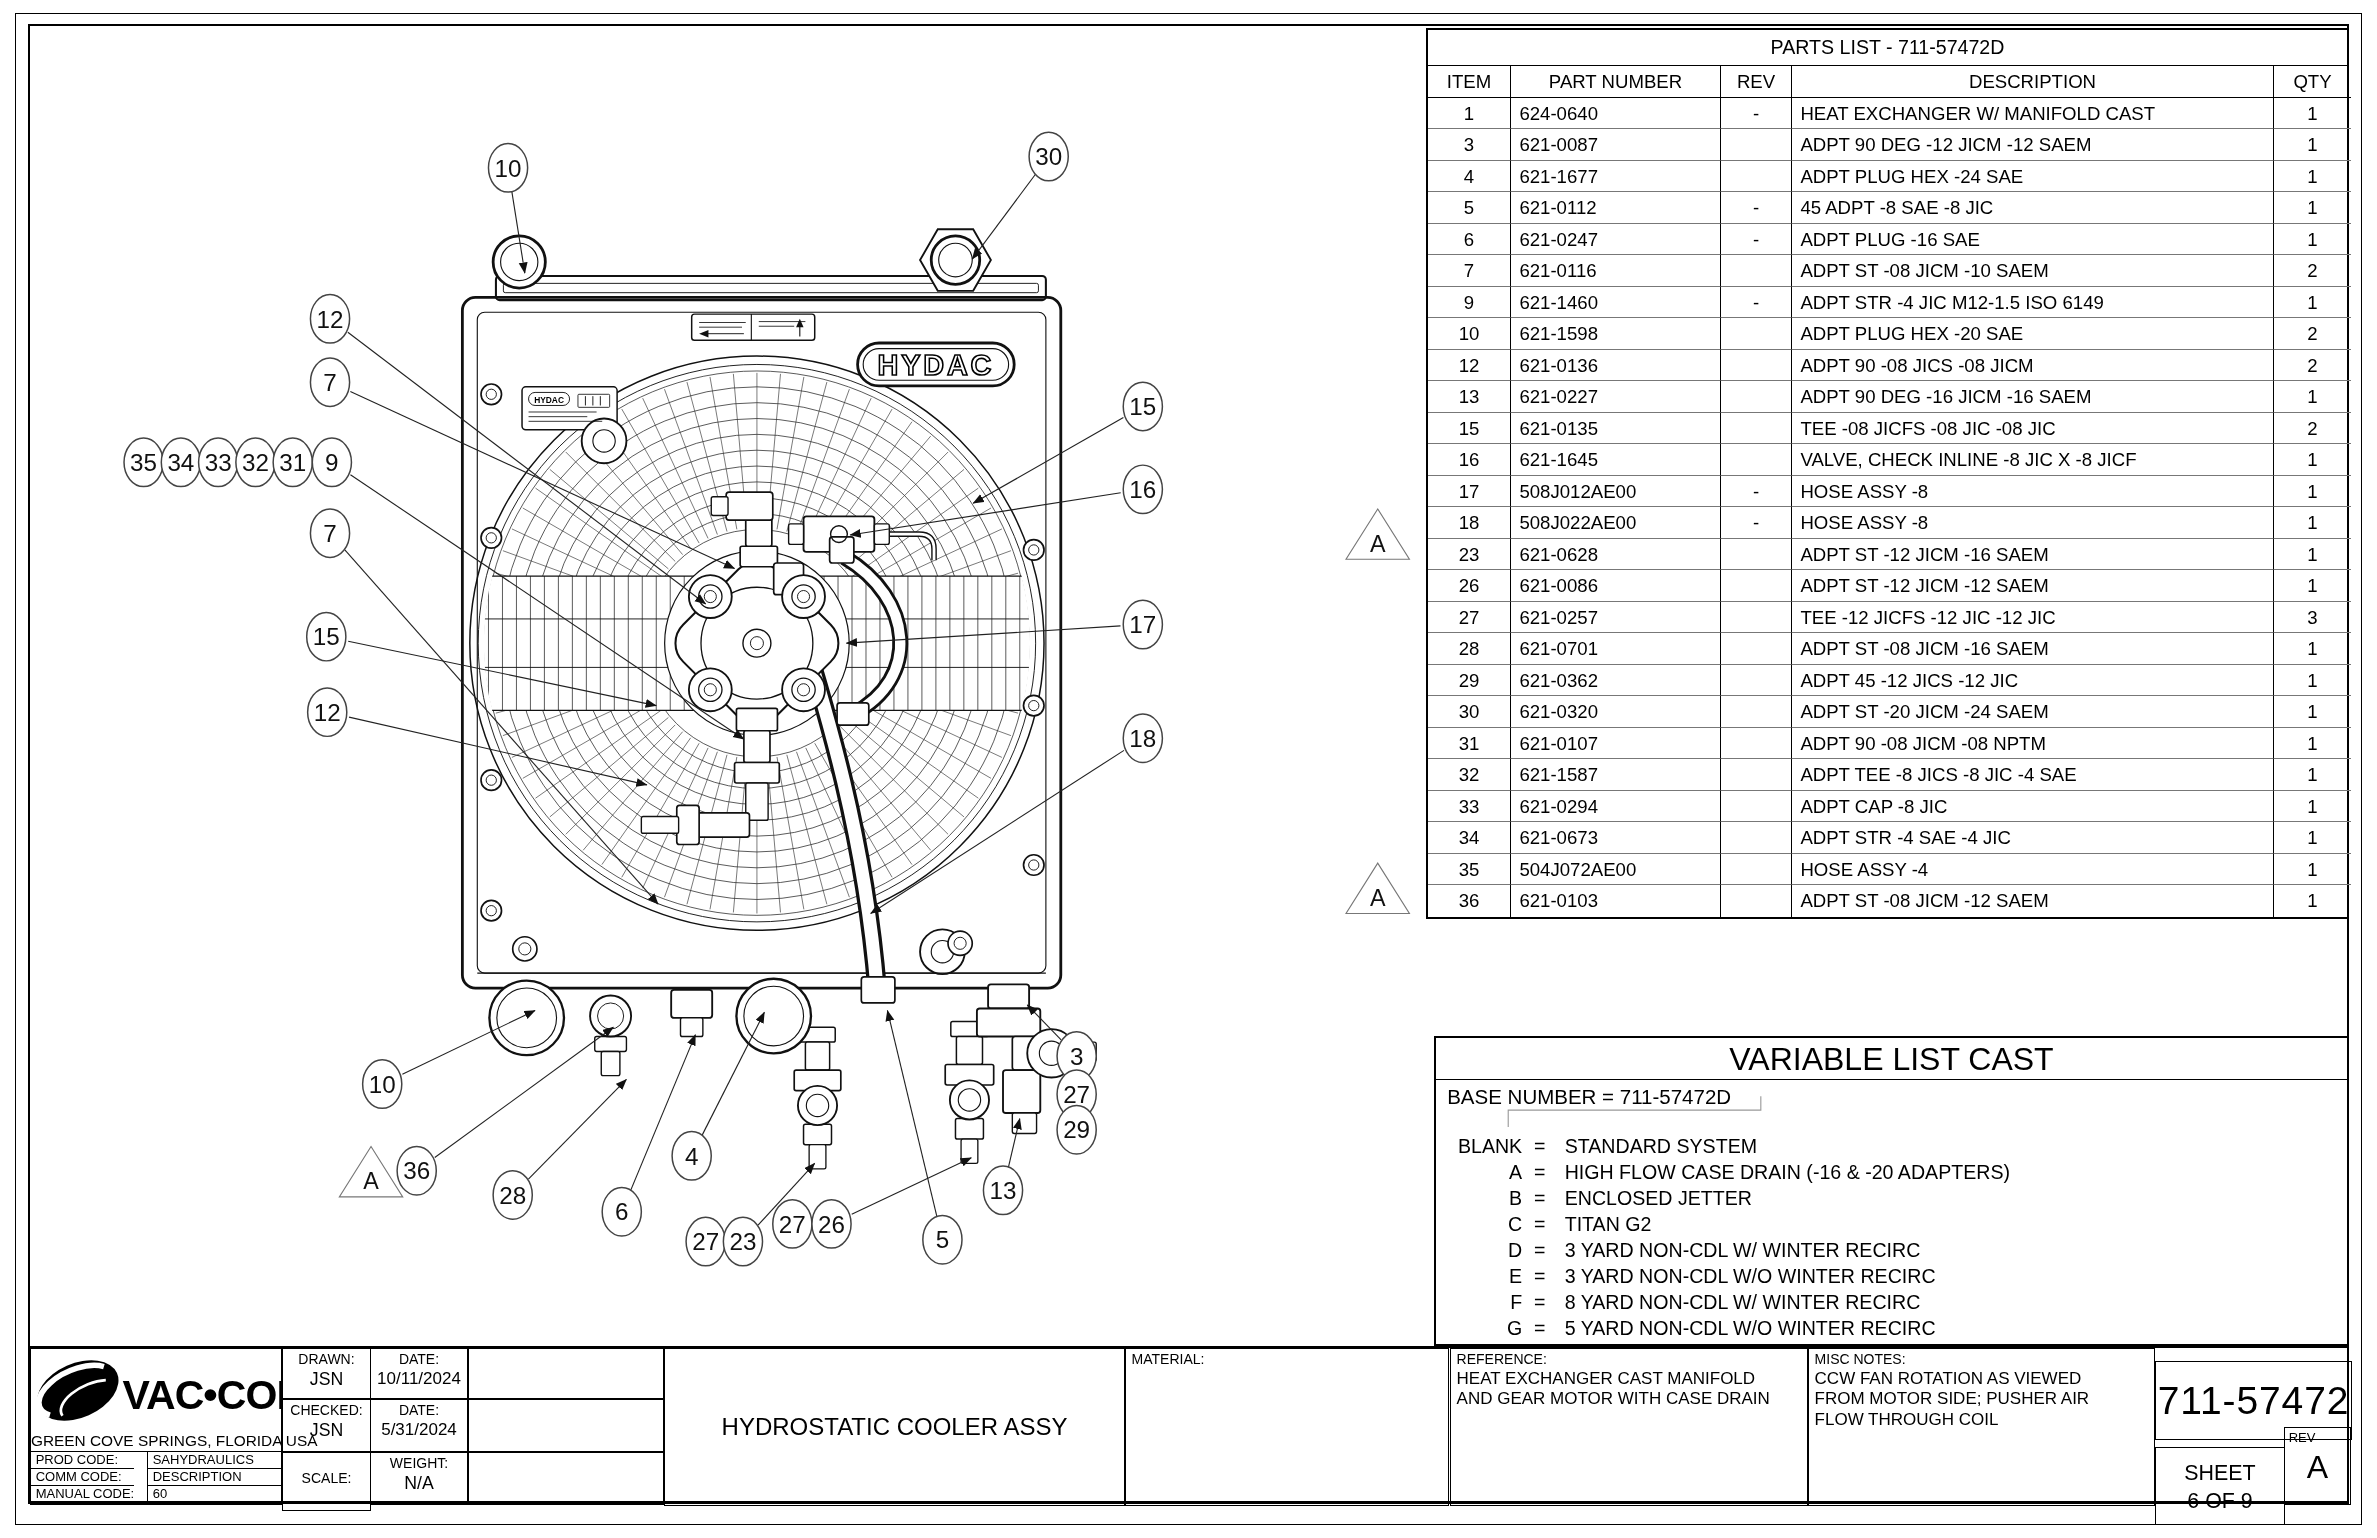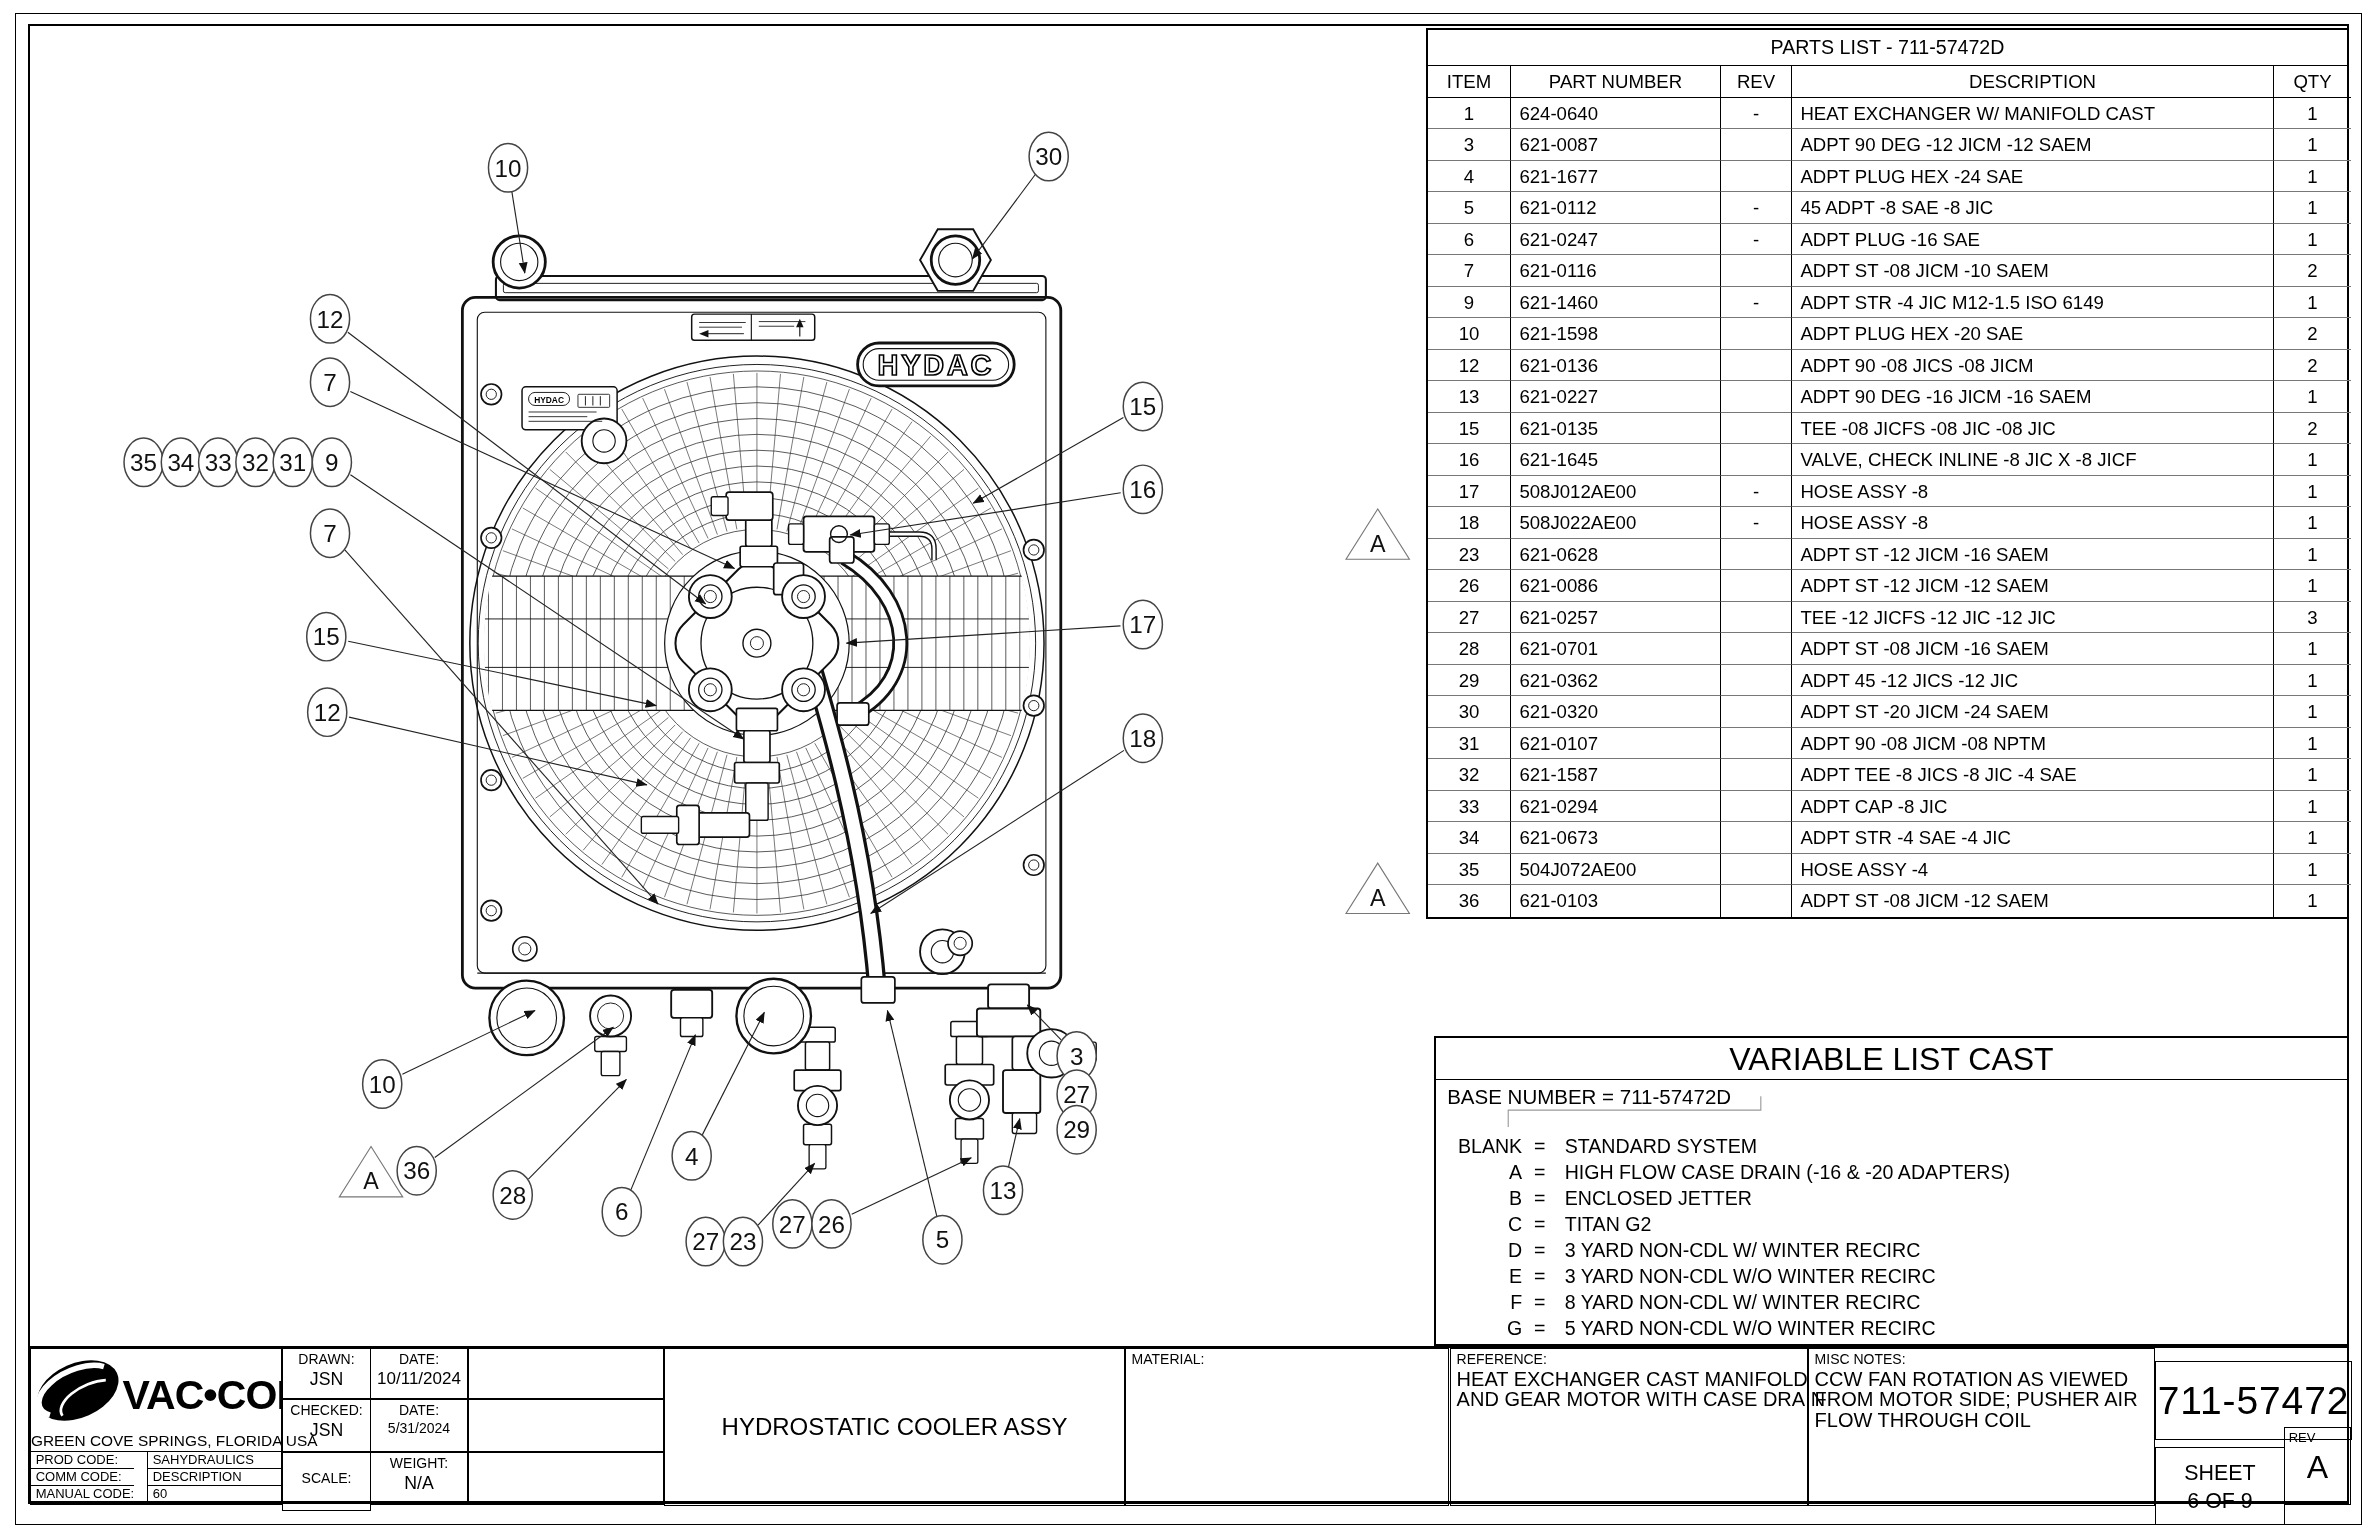--- a/index.html
+++ b/index.html
@@ -38,21 +38,21 @@
   .tb{position:absolute;box-sizing:border-box;border:1.9px solid #000;}
   .tb-label{font-size:14px;padding:1.9px 5.6px;text-align:center;}
   .tb-label.tl{text-align:left;}
   .tb-val{text-align:center;font-size:17.7px;}
   .coderow{display:grid;grid-template-columns:103px auto;font-size:13px;line-height:16px;gap:13px;}
   .coderow span{border-top:1.9px solid #000;padding-left:4.7px;white-space:nowrap;}
   .coderow span:last-child{border-left:1.9px solid #000;}
   #vc-location{position:absolute;left:0;bottom:0.9px;width:100%;text-align:center;font-size:15.4px;white-space:nowrap;}
   #dwg-title{display:flex;align-items:center;justify-content:center;font-size:24px;}
   #partnum-big{display:flex;align-items:center;justify-content:center;font-size:39px;letter-spacing:0.9px;}
-  .bodyline{font-size:20px;padding-left:5.6px;line-height:20.5px;white-space:nowrap;}
+  .bodyline{font-size:17px;padding-left:5.6px;line-height:20.5px;white-space:nowrap;}
   #sheetcell{text-align:center;font-size:21.4px;line-height:28px;padding-top:11.2px;}
   #revcell .tb-label{text-align:left;padding:1.9px 3.7px;font-size:13px;}
   #rev-big{text-align:center;font-size:32px;margin-top:1.9px;}
 </style>
 </head>
 <body>
 
 <div id="page">
 
   <svg id="art" class="abs" viewBox="0 0 2550 1650" xmlns="http://www.w3.org/2000/svg">
@@ -778,21 +778,21 @@
     <div class="tb" style="left:340px;top:0;width:98px;height:51px;">
       <div class="tb-label">DATE:</div>
       <div class="tb-val" style="font-size:17px;">10/11/2024</div>
     </div>
     <div class="tb" style="left:252px;top:51px;width:89px;height:53px;">
       <div class="tb-label">CHECKED:</div>
       <div class="tb-val">JSN</div>
     </div>
     <div class="tb" style="left:340px;top:51px;width:98px;height:53px;">
       <div class="tb-label">DATE:</div>
-      <div class="tb-val" style="font-size:14px;">5/31/2024</div>
+      <div class="tb-val" style="font-size:17px;">5/31/2024</div>
     </div>
     <div class="tb" style="left:252px;top:104px;width:89px;height:59px;">
       <div class="tb-label" style="padding-top:17px;">SCALE:</div>
     </div>
     <div class="tb" style="left:340px;top:104px;width:98px;height:53px;">
       <div class="tb-label">WEIGHT:</div>
       <div class="tb-val">N/A</div>
     </div>
 
     <div class="tb" style="left:438px;top:0;width:196px;height:51px;"></div>

